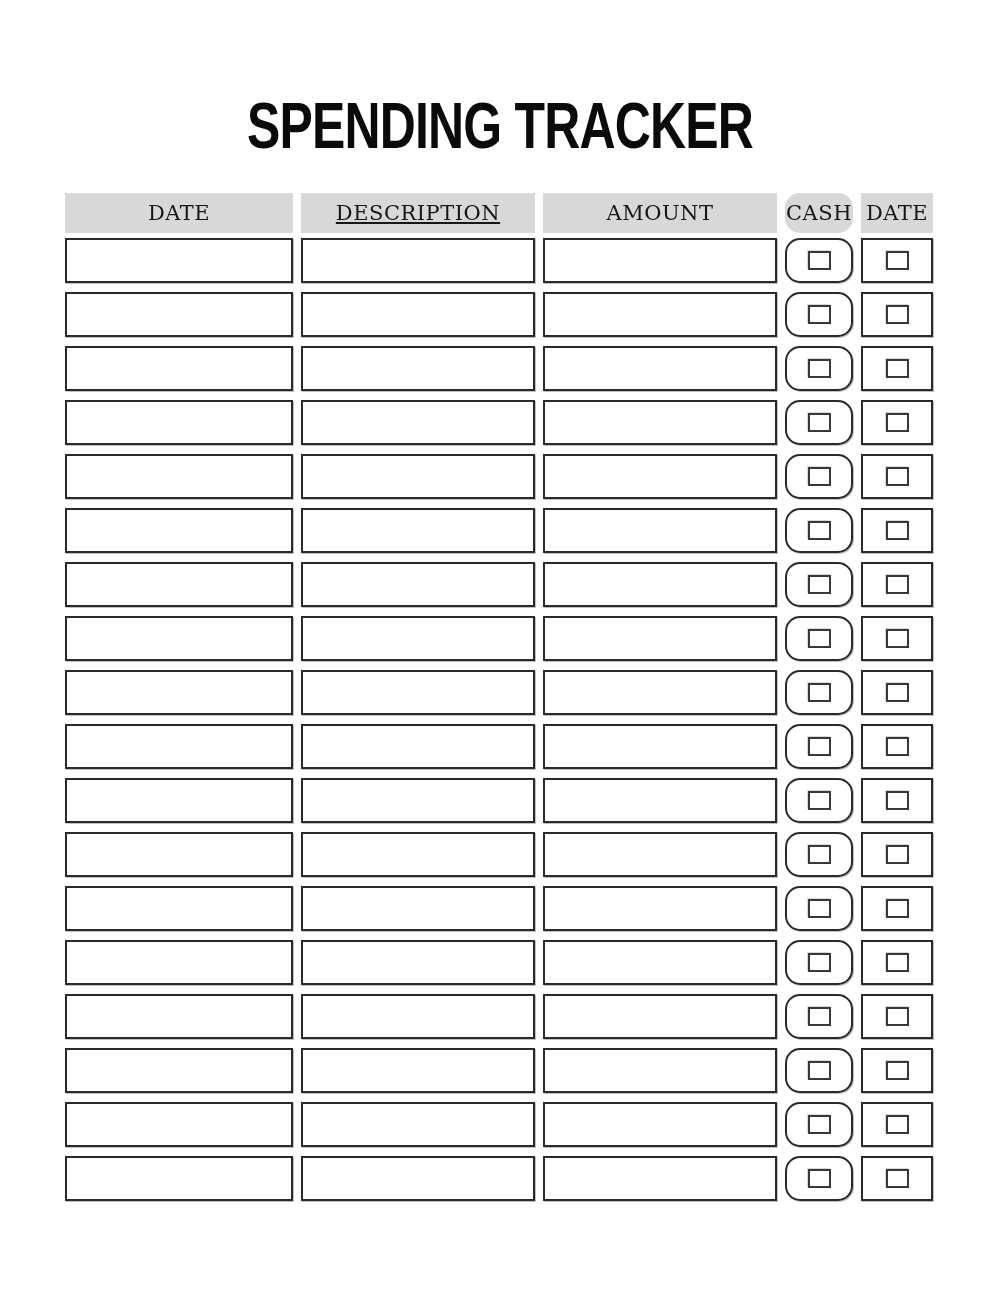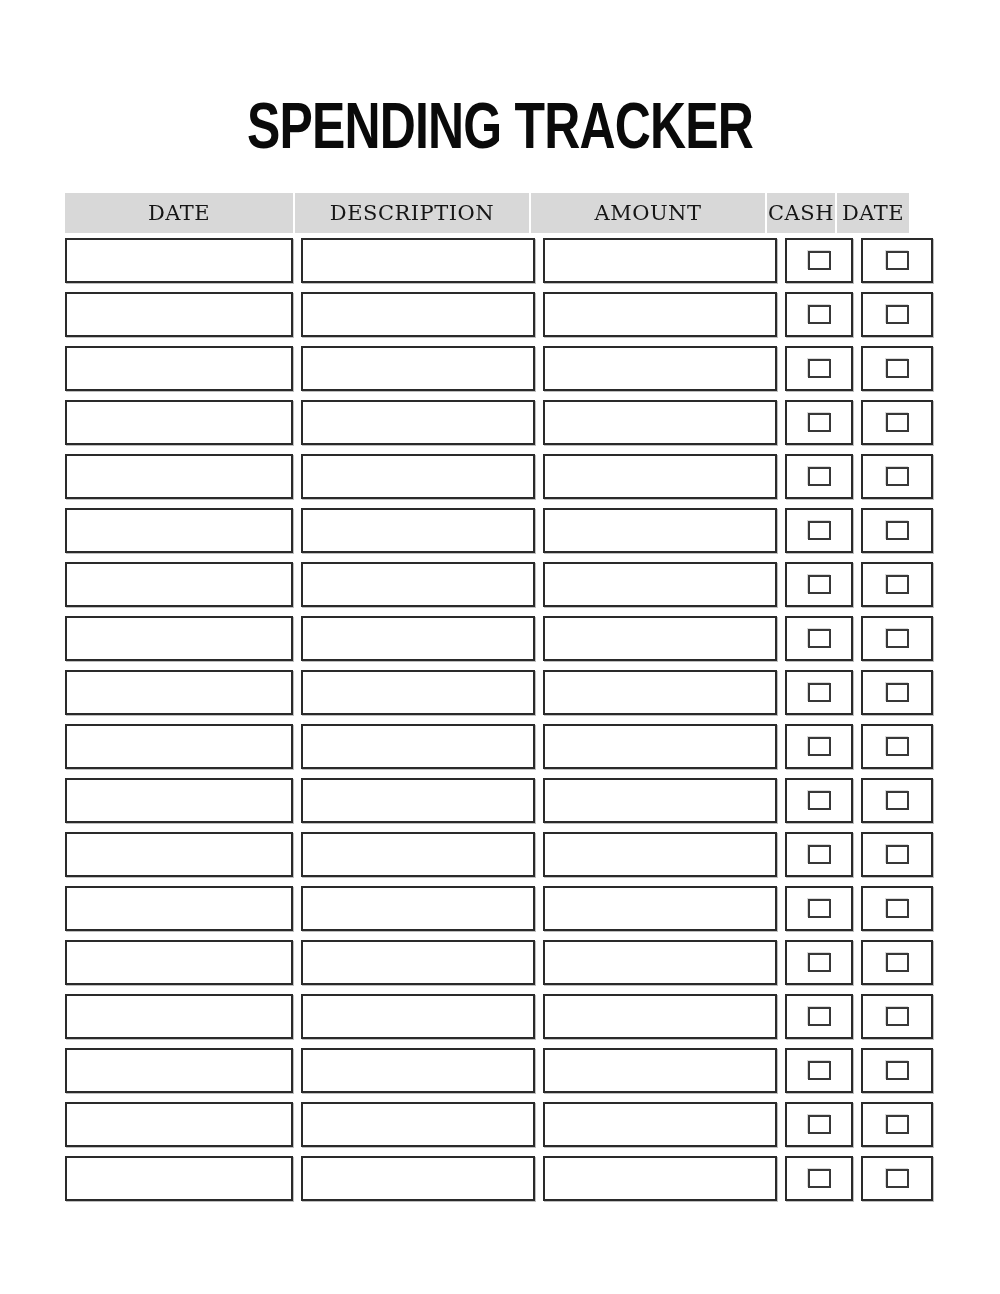--- a/index.html
+++ b/index.html
@@ -40,38 +40,38 @@
   }
 
   .tracker-table {
     position: absolute;
     left: 65px;
     top: 193px;
     width: 868px;
   }
   .header-row {
     display: flex;
-    gap: 2px;
+    gap: 8px;
     height: 40px;
     margin-bottom: 5px;
   }
   .hcell {
     background: var(--header-bg);
     display: flex;
     align-items: center;
     justify-content: center;
     font-family: "DejaVu Serif", "Liberation Serif", serif;
     font-size: 21px;
     letter-spacing: 0.5px;
     color: #161616;
   }
   .c-date   { width: 228px; }
-  .c-desc   { width: 234px; }
+  .c-desc   { width: 234px; text-decoration: underline; }
   .c-amount { width: 234px; }
-  .c-cash   { width: 68px;  }
+  .c-cash   { width: 68px; border-radius: 15px;  }
   .c-card   { width: 72px;  }
 
   .rows { display: block; }
   .row {
     display: flex;
     gap: 8px;
     height: 45px;
     margin-bottom: 9px;
   }
   .field {

